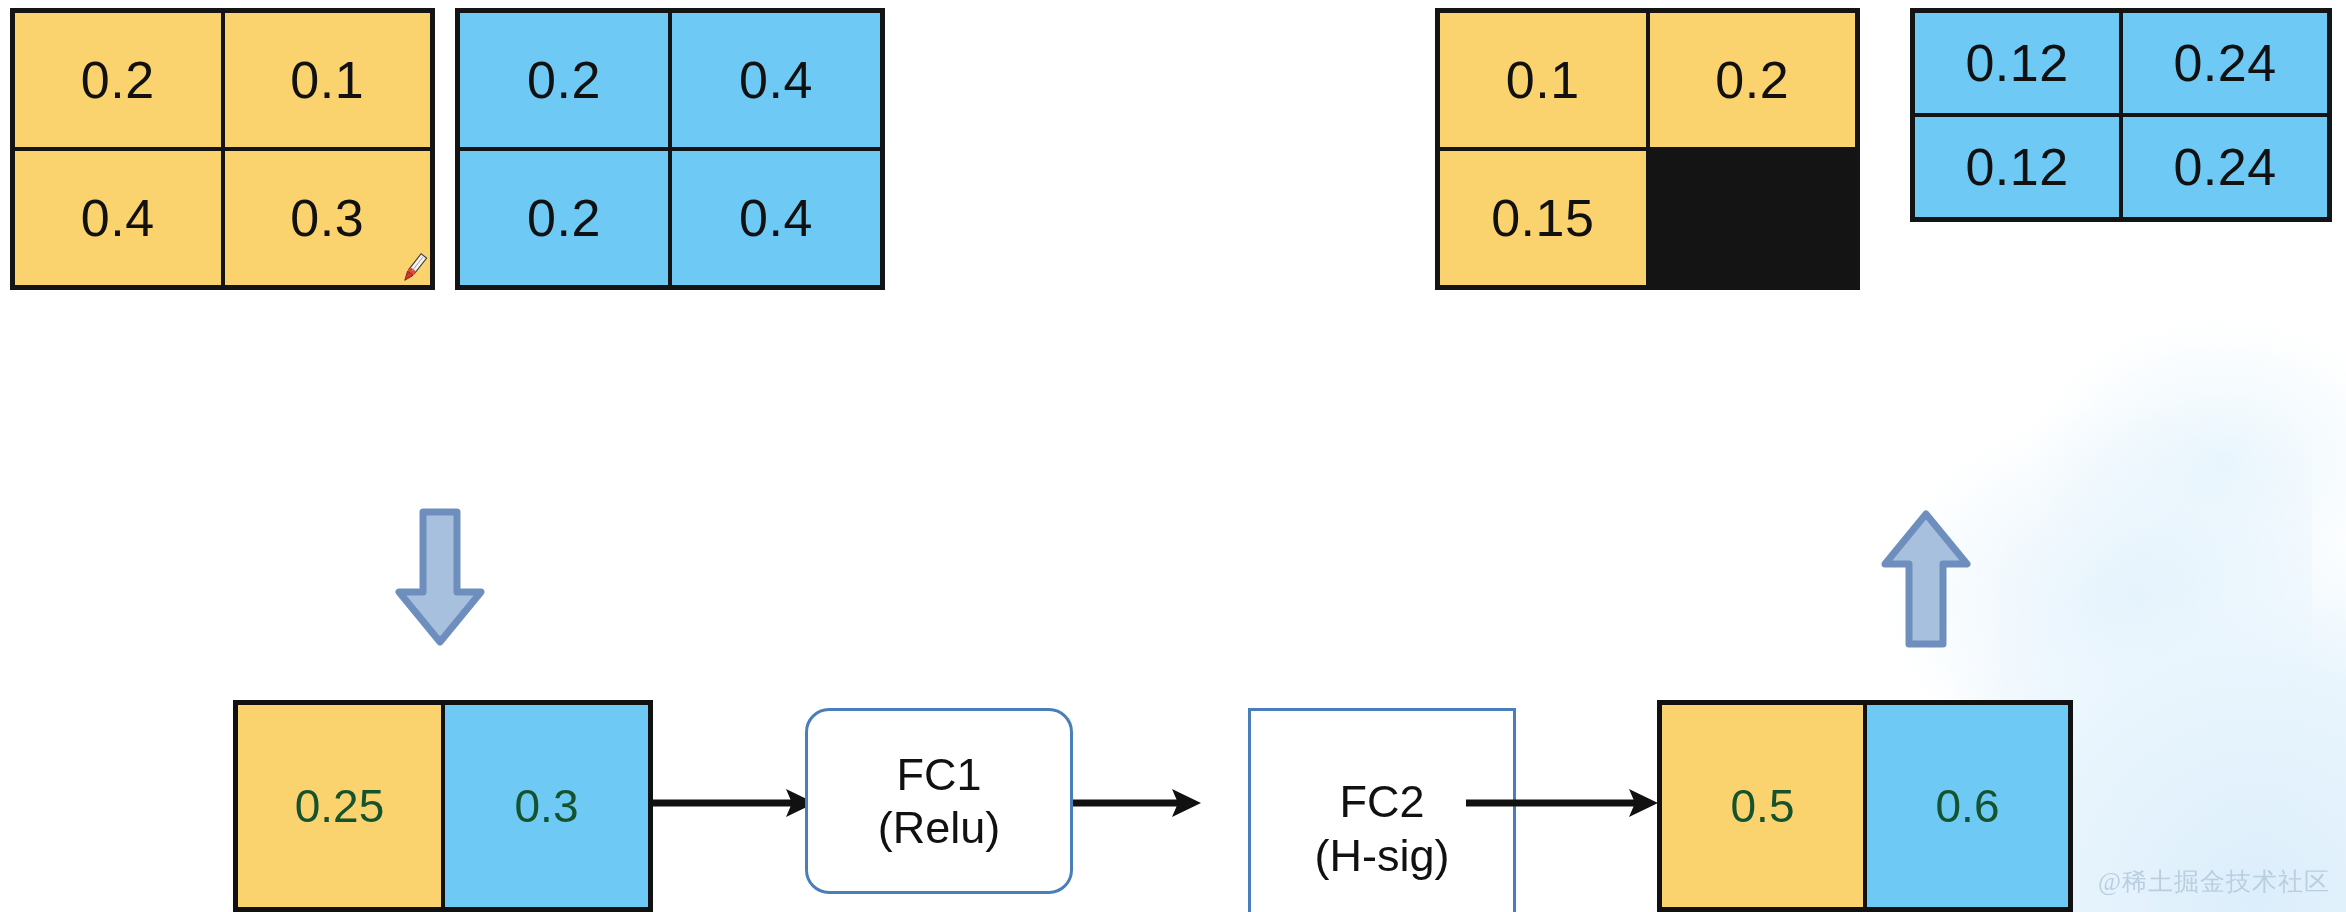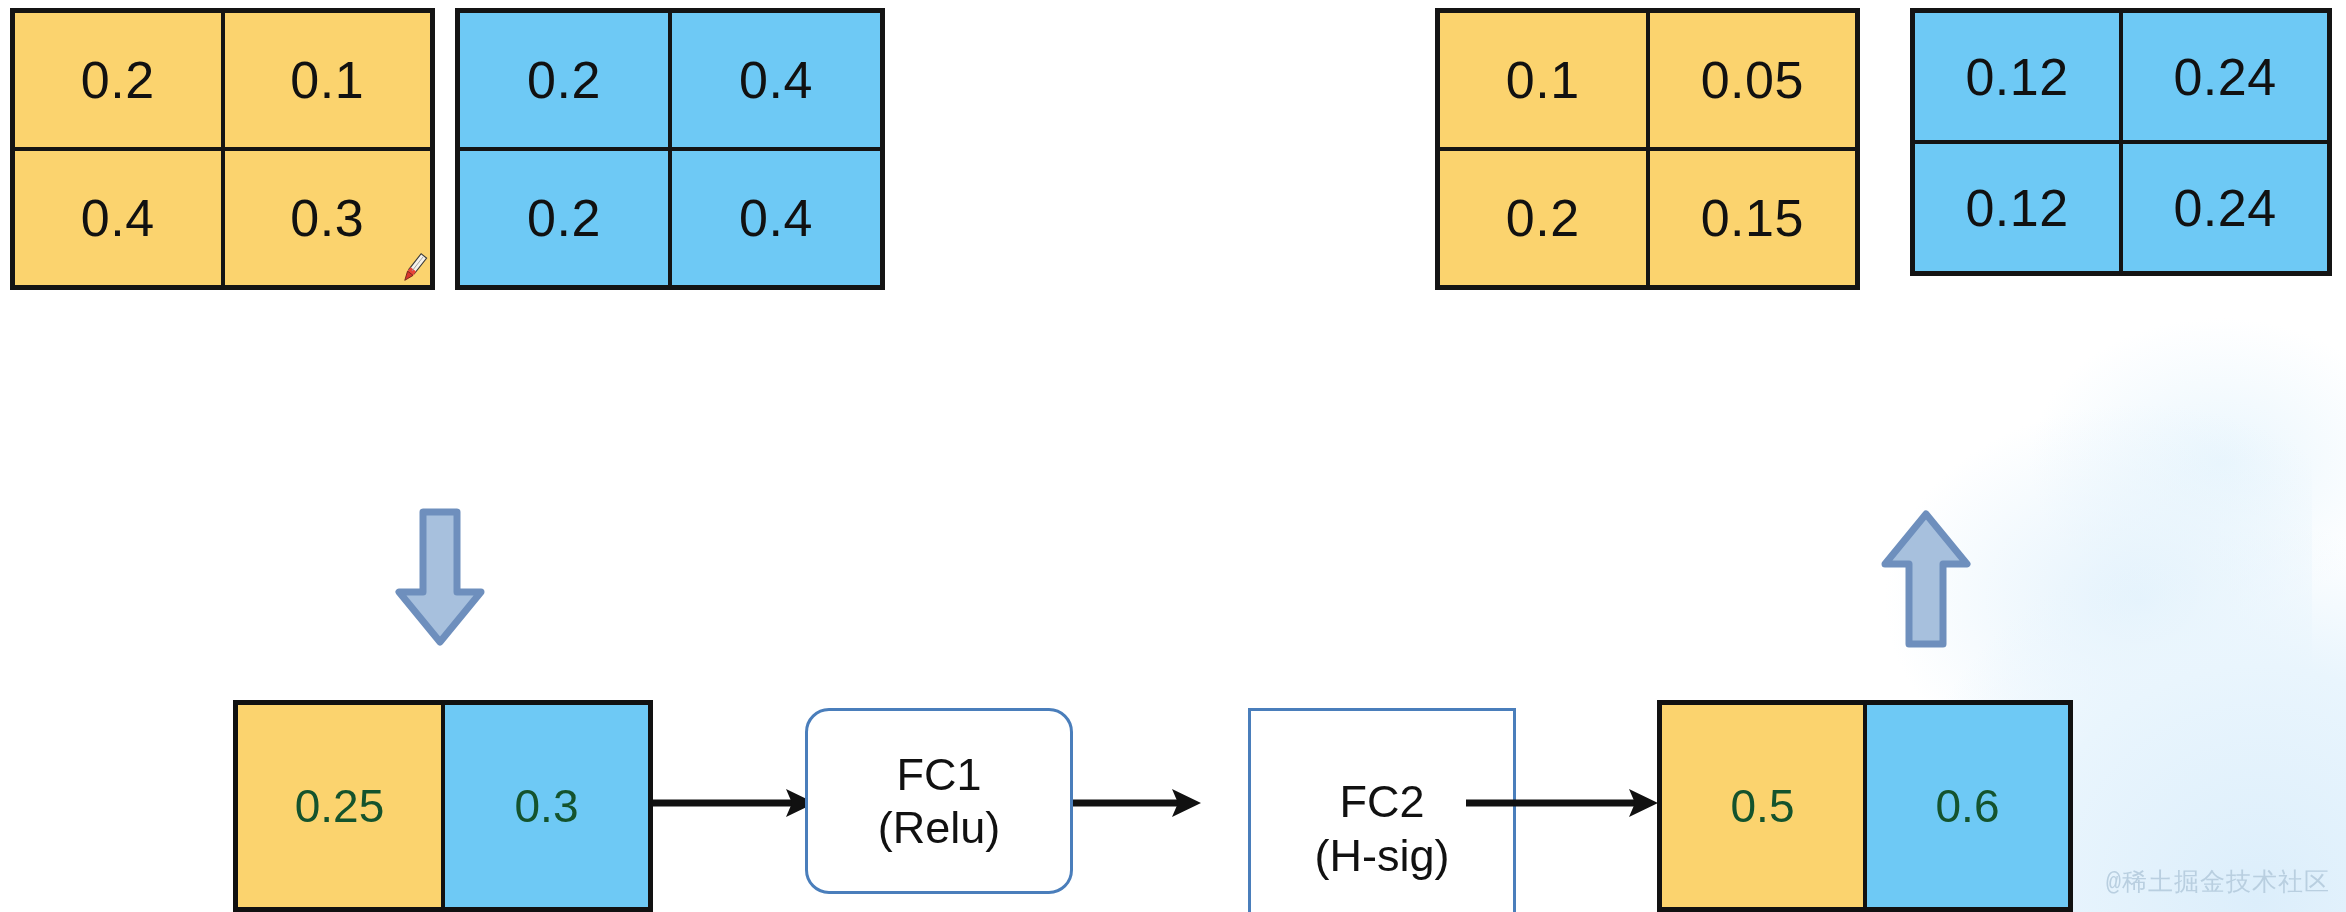--- a/index.html
+++ b/index.html
@@ -124,21 +124,21 @@
   }
 
   
   #watermark {
     position: absolute;
     right: 22px; bottom: 14px;
     font-size: 25px;
     color: #b9cfe0;
     white-space: nowrap;
     letter-spacing: 1px;
-    font-family: Liberation Mono, monospace;
+    font-family: Liberation Serif, serif;
   }
 </style>
 </head>
 <body>
 
 <div id="stage">
 
   <div class="cloud" id="cloud-c"></div>
   <div class="cloud" id="cloud-b"></div>
   <div class="cloud" id="cloud-a"></div>
@@ -161,26 +161,25 @@
     <g transform="rotate(38 17 19)">
       <rect x="14" y="2" width="7" height="20" fill="#f5f2ec" stroke="#3a3a3a" stroke-width="1.1"></rect>
       <rect x="14" y="19" width="7" height="5" fill="#e8443a"></rect>
       <polygon points="14,24 21,24 17.5,33" fill="#d8362c" stroke="#6b2019" stroke-width="0.8"></polygon>
       <line x1="17.5" y1="3" x2="17.5" y2="21" stroke="#9a9a9a" stroke-width="0.8"></line>
     </g>
   </svg>
 
   <div class="matrix" id="output-map-a" style="left:1435px; top:8px; width:425px; height:282px;">
     <div class="cell yellow">0.1</div>
-    <div class="cell yellow">0.05</div>
     <div class="cell yellow">0.2</div>
     <div class="cell yellow">0.15</div>
   </div>
 
-  <div class="matrix" id="output-map-b" style="left:1910px; top:8px; width:422px; height:268px;">
+  <div class="matrix" id="output-map-b" style="left:1910px; top:8px; width:422px; height:214px;">
     <div class="cell blue">0.12</div>
     <div class="cell blue">0.24</div>
     <div class="cell blue">0.12</div>
     <div class="cell blue">0.24</div>
   </div>
 
   <svg class="block-arrow" style="left:392px; top:508px; width:96px; height:140px;" viewBox="0 0 96 140">
     <polygon points="31,4 65,4 65,84 89,84 48,134 7,84 31,84" fill="#a7c0dd" stroke="#6e8fbd" stroke-width="7" stroke-linejoin="round"></polygon>
   </svg>
 

